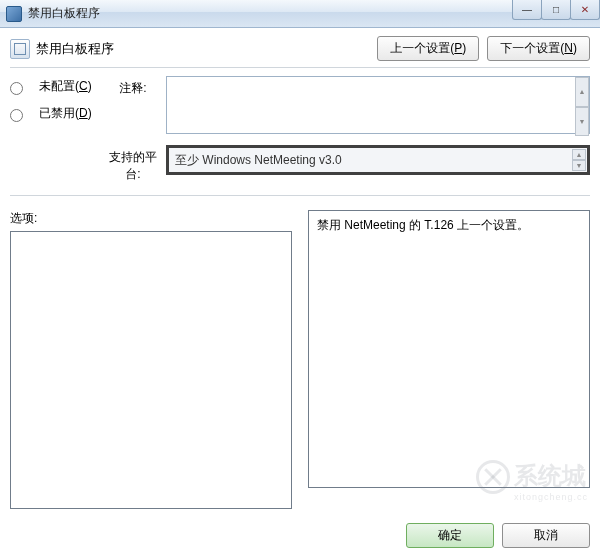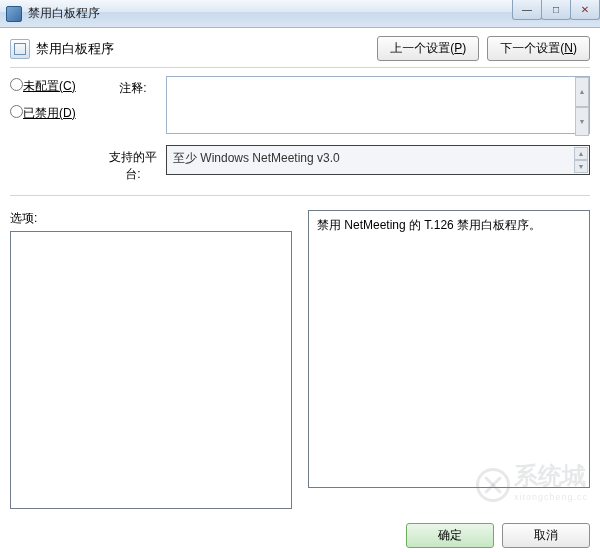--- a/index.html
+++ b/index.html
@@ -87,37 +87,37 @@
     margin: 4px 0 8px 0;
   }
   .config-grid {
     display: grid;
     grid-template-columns: 90px 58px 1fr;
     column-gap: 4px;
     row-gap: 8px;
     align-items: start;
   }
   .radios { display:flex; flex-direction:column; gap:10px; padding-top:2px;}
-  .radio-row { display:flex; align-items:flex-start; gap:0; white-space:nowrap;text-decoration:underline; }
+  .radio-row { display:flex; align-items:flex-end; gap:16px; white-space:nowrap; }
   .radio-row input { margin:0; }
   .lbl-right { text-align: center; padding-top:4px; }
   .comment-box {
     width: 100%;
     height: 58px;
     border: 1px solid #9fb2c6;
     background: #fff;
     resize: none;
     font-family: inherit;
     font-size: 12px;
     padding: 3px 4px;
   }
   .platform-box {
     width: 100%;
     height: 30px;
-    border: 1px solid #404040;
+    border: 3px solid #404040;
     background: #f3f5f8;
     padding: 4px 6px;
     color: #333;
     position: relative;
   }
   .scroll-arrows {
     position:absolute; right:1px; top:1px; bottom:1px; width:14px;
     display:flex; flex-direction:column;
   }
   .scroll-arrows span{
@@ -145,21 +145,21 @@
     justify-content:flex-end;
     gap:8px;
     padding: 8px 10px 10px 0;
   }
   .watermark {
     position:absolute;
     right: 12px;
     bottom: 50px;
     font-size: 24px;
     color: rgba(120,130,140,0.18);
-    display:flex; align-items:flex-end; gap:4px;
+    display:flex; align-items:flex-start; gap:4px;
     pointer-events:none;
     font-weight: bold;
   }
   .watermark .wm-icon{
     width:34px;height:34px;border:3px solid rgba(120,130,140,0.18);
     border-radius:50%; position:relative;
   }
   .watermark .wm-icon::before,.watermark .wm-icon::after{
     content:"";position:absolute;left:50%;top:50%;
     width:22px;height:3px;background:rgba(120,130,140,0.18);
@@ -234,21 +234,21 @@
 
   <hr class="sep" style="margin-top:12px;">
 
   <div class="lower">
     <div>
       <div class="panel-label">选项:</div>
       <div class="panel"></div>
     </div>
     <div>
       <div class="panel">
-        <span>禁用 NetMeeting 的 T.126 禁用白板程序。</span>
+        <span>禁用 NetMeeting 的 T.126 上一个设置。</span>
       </div>
     </div>
   </div>
 
 </div>
 
 <div class="footer">
   <button class="std primary">确定</button>
   <button class="std">取消</button>
 </div>

